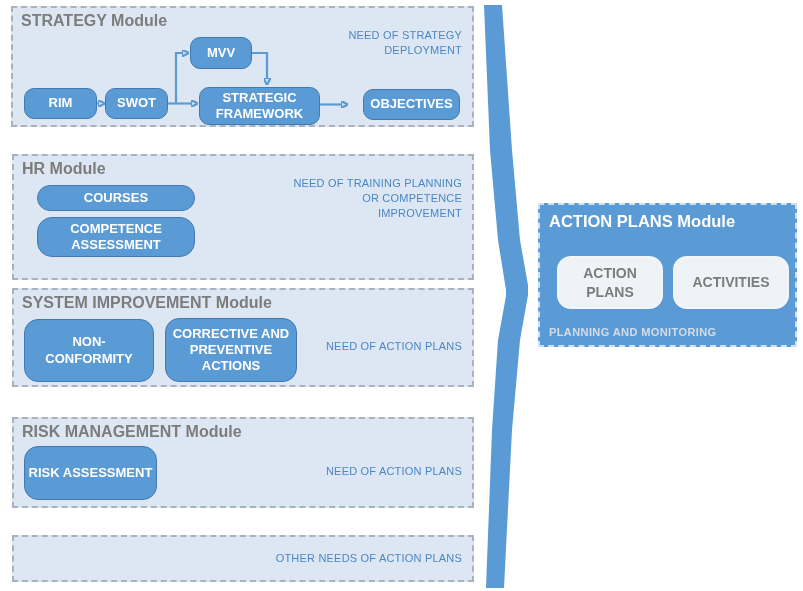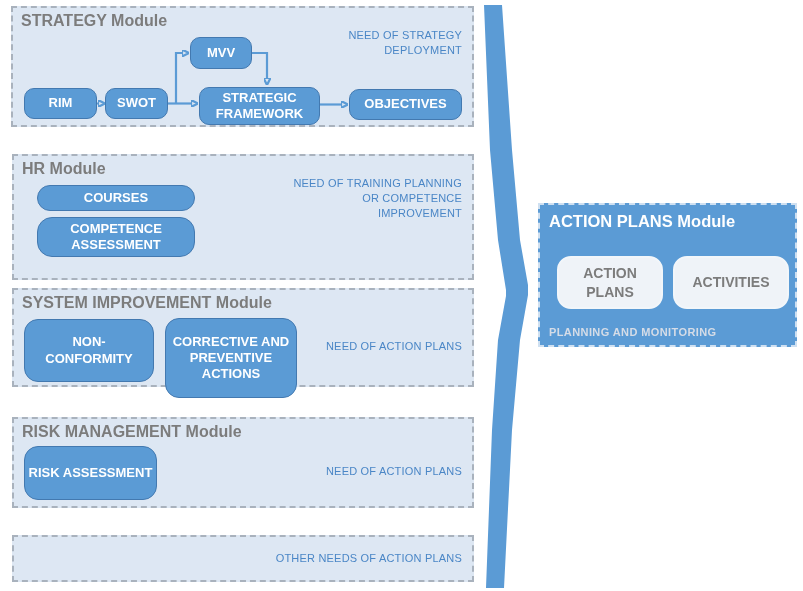--- a/index.html
+++ b/index.html
@@ -41,27 +41,27 @@
     position:absolute;display:flex;align-items:center;justify-content:center;
     background:var(--box_fill);border:1.5px solid var(--box_border);
     border-radius:10px;box-sizing:border-box;
     color:var(--box_text);font-weight:bold;font-size:13px;
     text-align:center;white-space:pre-line;line-height:1.25;
   }
   .n-rim{left:11px;top:80px;width:73px;height:31px;}
   .n-swot{left:92px;top:80px;width:63px;height:31px;}
   .n-mvv{left:177px;top:29px;width:62px;height:32px;}
   .n-sf{left:186px;top:79px;width:121px;height:38px;}
-  .n-obj{left:336px;top:81px;width:113px;height:31px;}
+  .n-obj{left:350px;top:81px;width:97px;height:31px;}
 
   .n-courses{left:23px;top:29px;width:158px;height:26px;border-radius:13px;}
   .n-comp{left:23px;top:61px;width:158px;height:40px;border-radius:15px;}
 
   .n-nc{left:10px;top:29px;width:130px;height:63px;border-radius:14px;}
-  .n-capa{left:151px;top:28px;width:132px;height:80px;border-radius:14px;}
+  .n-capa{left:151px;top:28px;width:132px;height:64px;border-radius:14px;}
 
   .n-risk{left:10px;top:27px;width:133px;height:54px;border-radius:14px;}
 
   .arrows{position:absolute;inset:0;width:100%;height:100%;pointer-events:none;}
   .arrows path{stroke:var(--box_fill);stroke-width:2.2;fill:none;}
   .arrowhead{fill:var(--box_fill);}
 
   .action-module{
     position:absolute;left:538px;top:203px;width:259px;height:144px;
     background:var(--box_fill);border:2px dashed var(--action_border);

